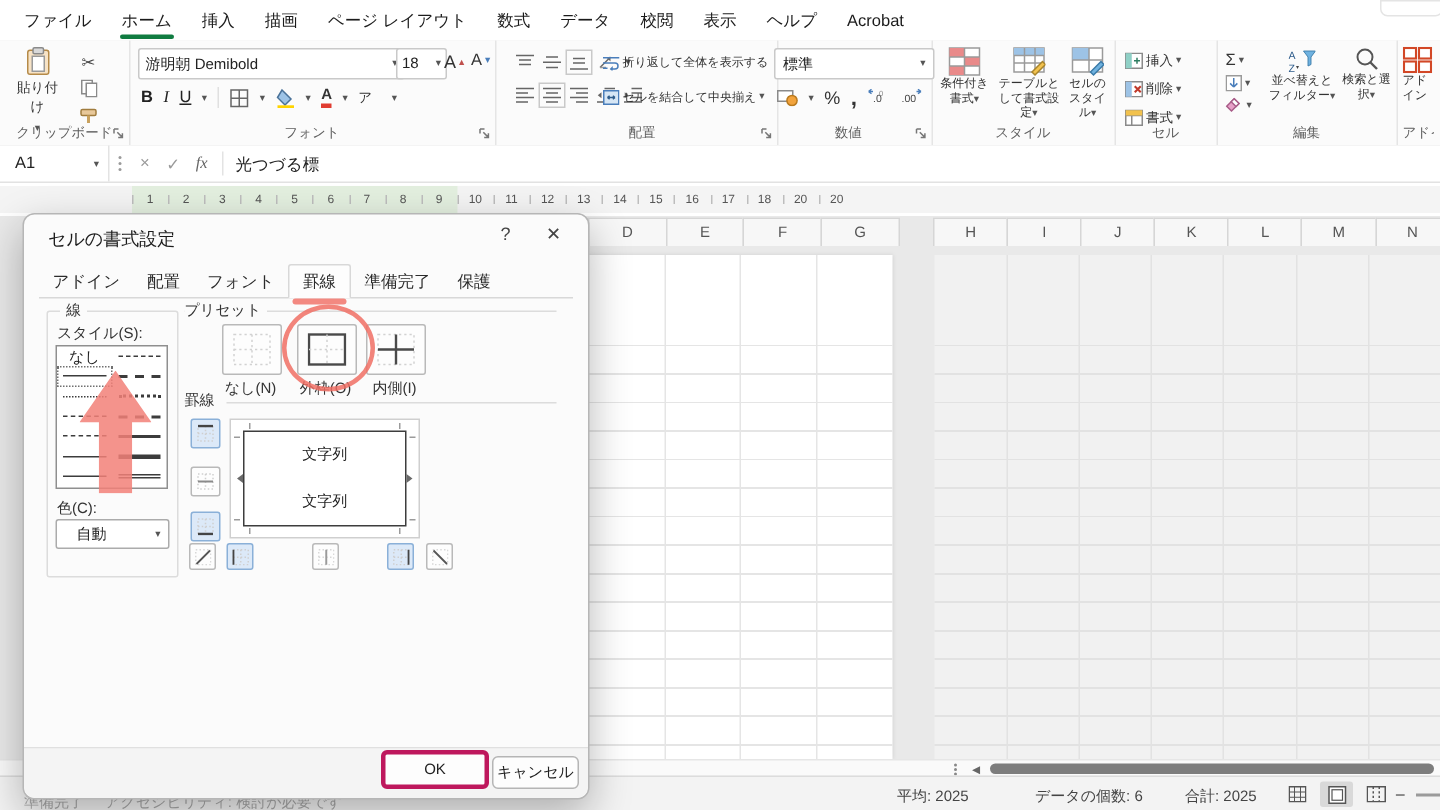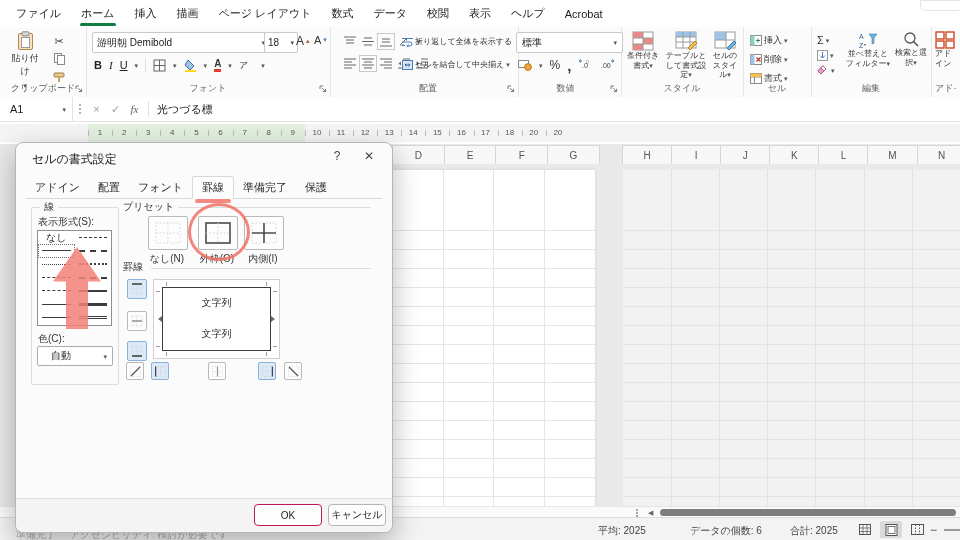--- a/index.html
+++ b/index.html
@@ -510,21 +510,21 @@
       <span class="tab">アドイン</span>
       <span class="tab">配置</span>
       <span class="tab">フォント</span>
       <span class="tab active">罫線</span>
       <span class="tab">準備完了</span>
       <span class="tab">保護</span>
     </div>
 
     <div class="fs" style="left:15px;top:64px;width:86px;height:176px">
       <span class="legend">線</span>
-      <div class="flab abs" style="left:6px;top:7px">表示形式(S):</div>
+      <div class="flab abs" style="left:6px;top:7px">スタイル(S):</div>
       <div class="lstbox" style="left:5px;top:22px;width:73px;height:94px">
         <div class="lcol">
           <div class="lrow" style="justify-content:center;font-size:10px">なし</div>
           <div class="lrow selrow">
               <span class="samp" style="border-top:1px solid"></span>
             </div>
           <div class="lrow">
               <span class="samp" style="border-top:1px dotted"></span>
             </div>
           <div class="lrow">
@@ -668,20 +668,20 @@
       <div class="bbtn" style="left:161px;top:93px;width:16px;height:16px">
         <svg width="11" height="11" viewBox="0 0 11 11">
           <rect x="0.5" y="0.5" width="10" height="10" fill="none" stroke="#d8d8d8" stroke-dasharray="1,1.5"></rect>
             <path d="M1 1L10 10" stroke="#555" stroke-width="1.2"></path>
         </svg>
       </div>
     </div>
 
 
     <div class="dfoot"></div>
-    <div class="okbtn" style="left:238px;bottom:6px;border:1px solid #be185d">OK</div>
+    <div class="okbtn" style="left:238px;bottom:6px;border:3px solid #be185d">OK</div>
     <div class="okbtn" style="left:312px;bottom:6px;border:1px solid #b5b5b5;width:56px">キャンセル</div>
 
     <div class="ann-circle"></div>
     <div class="ann-arrow"></div>
   </div>
 
 </div>
 
 </body></html>

